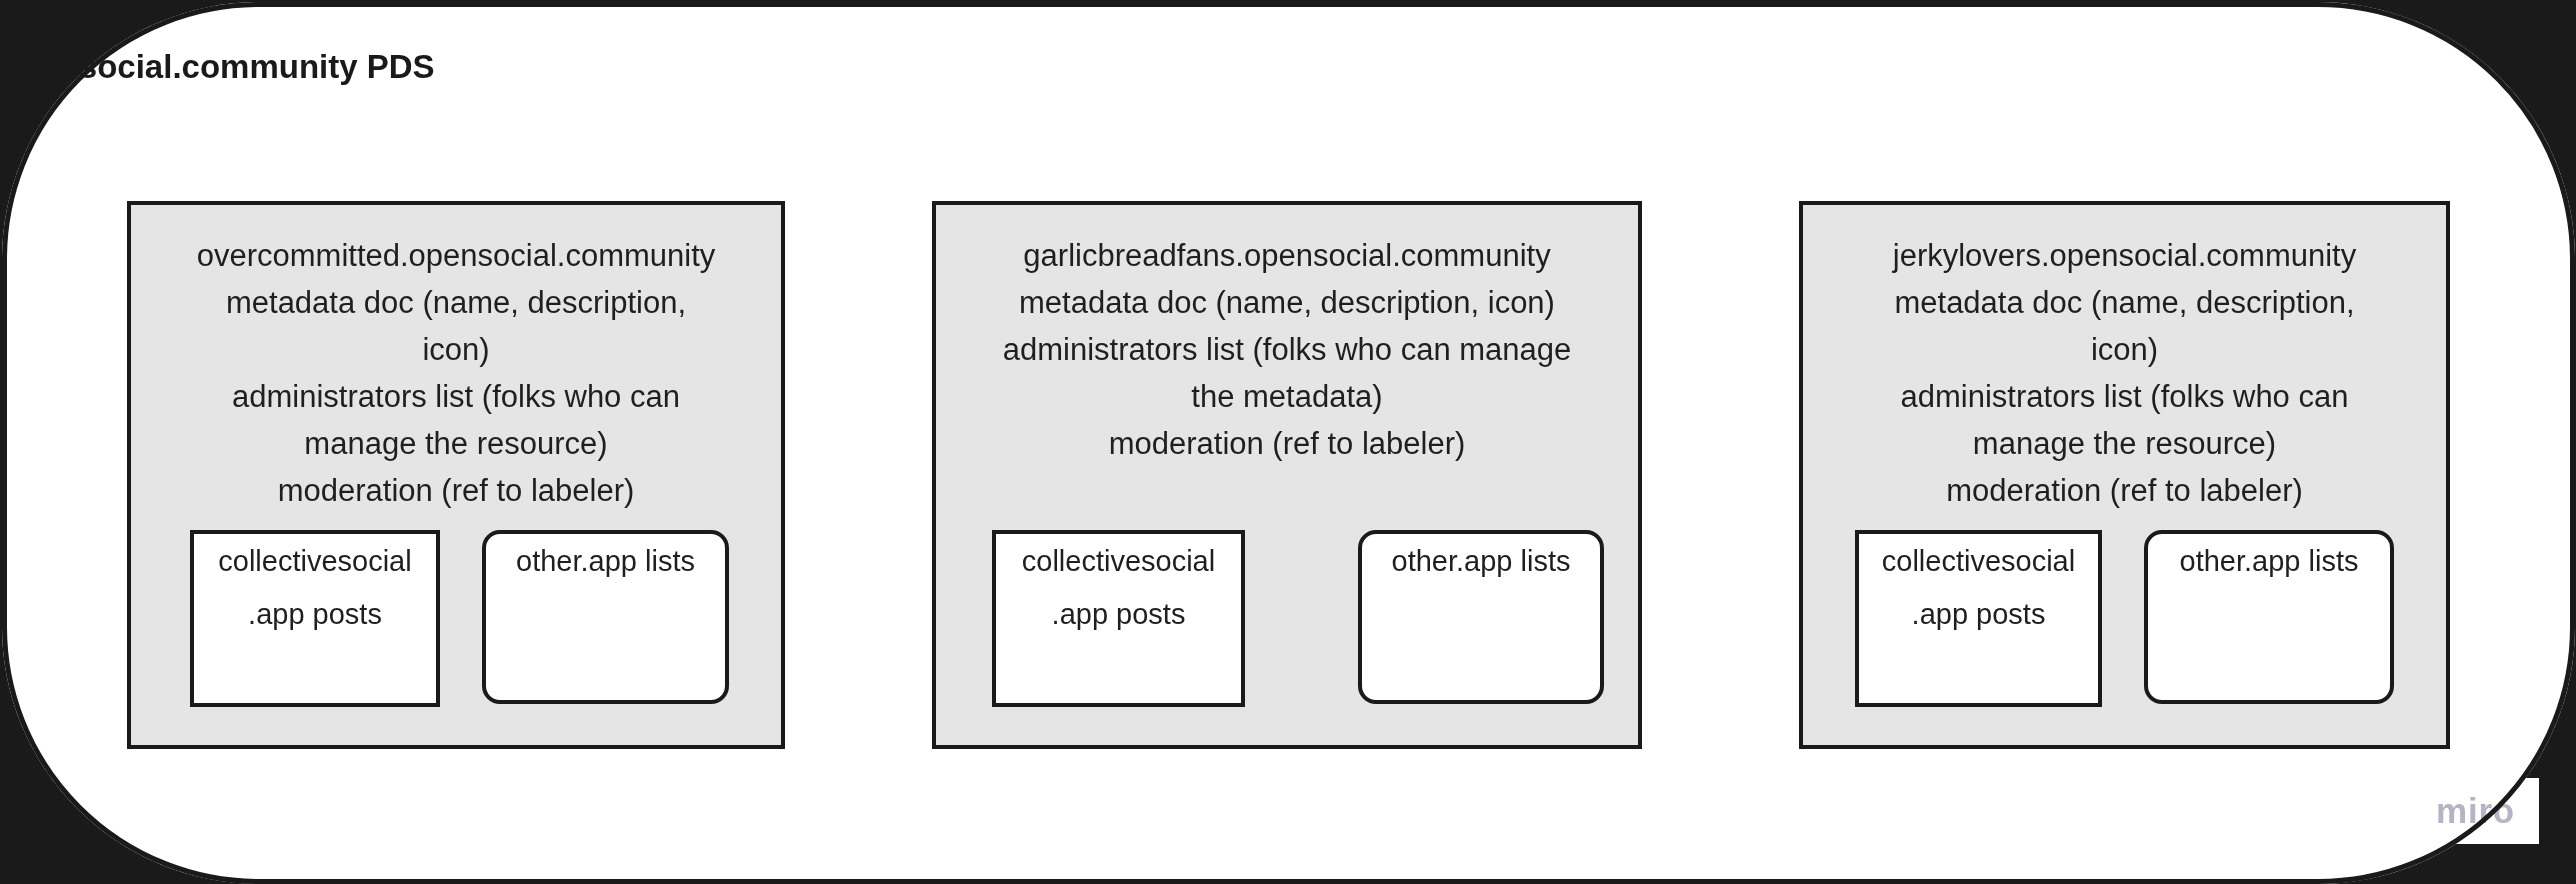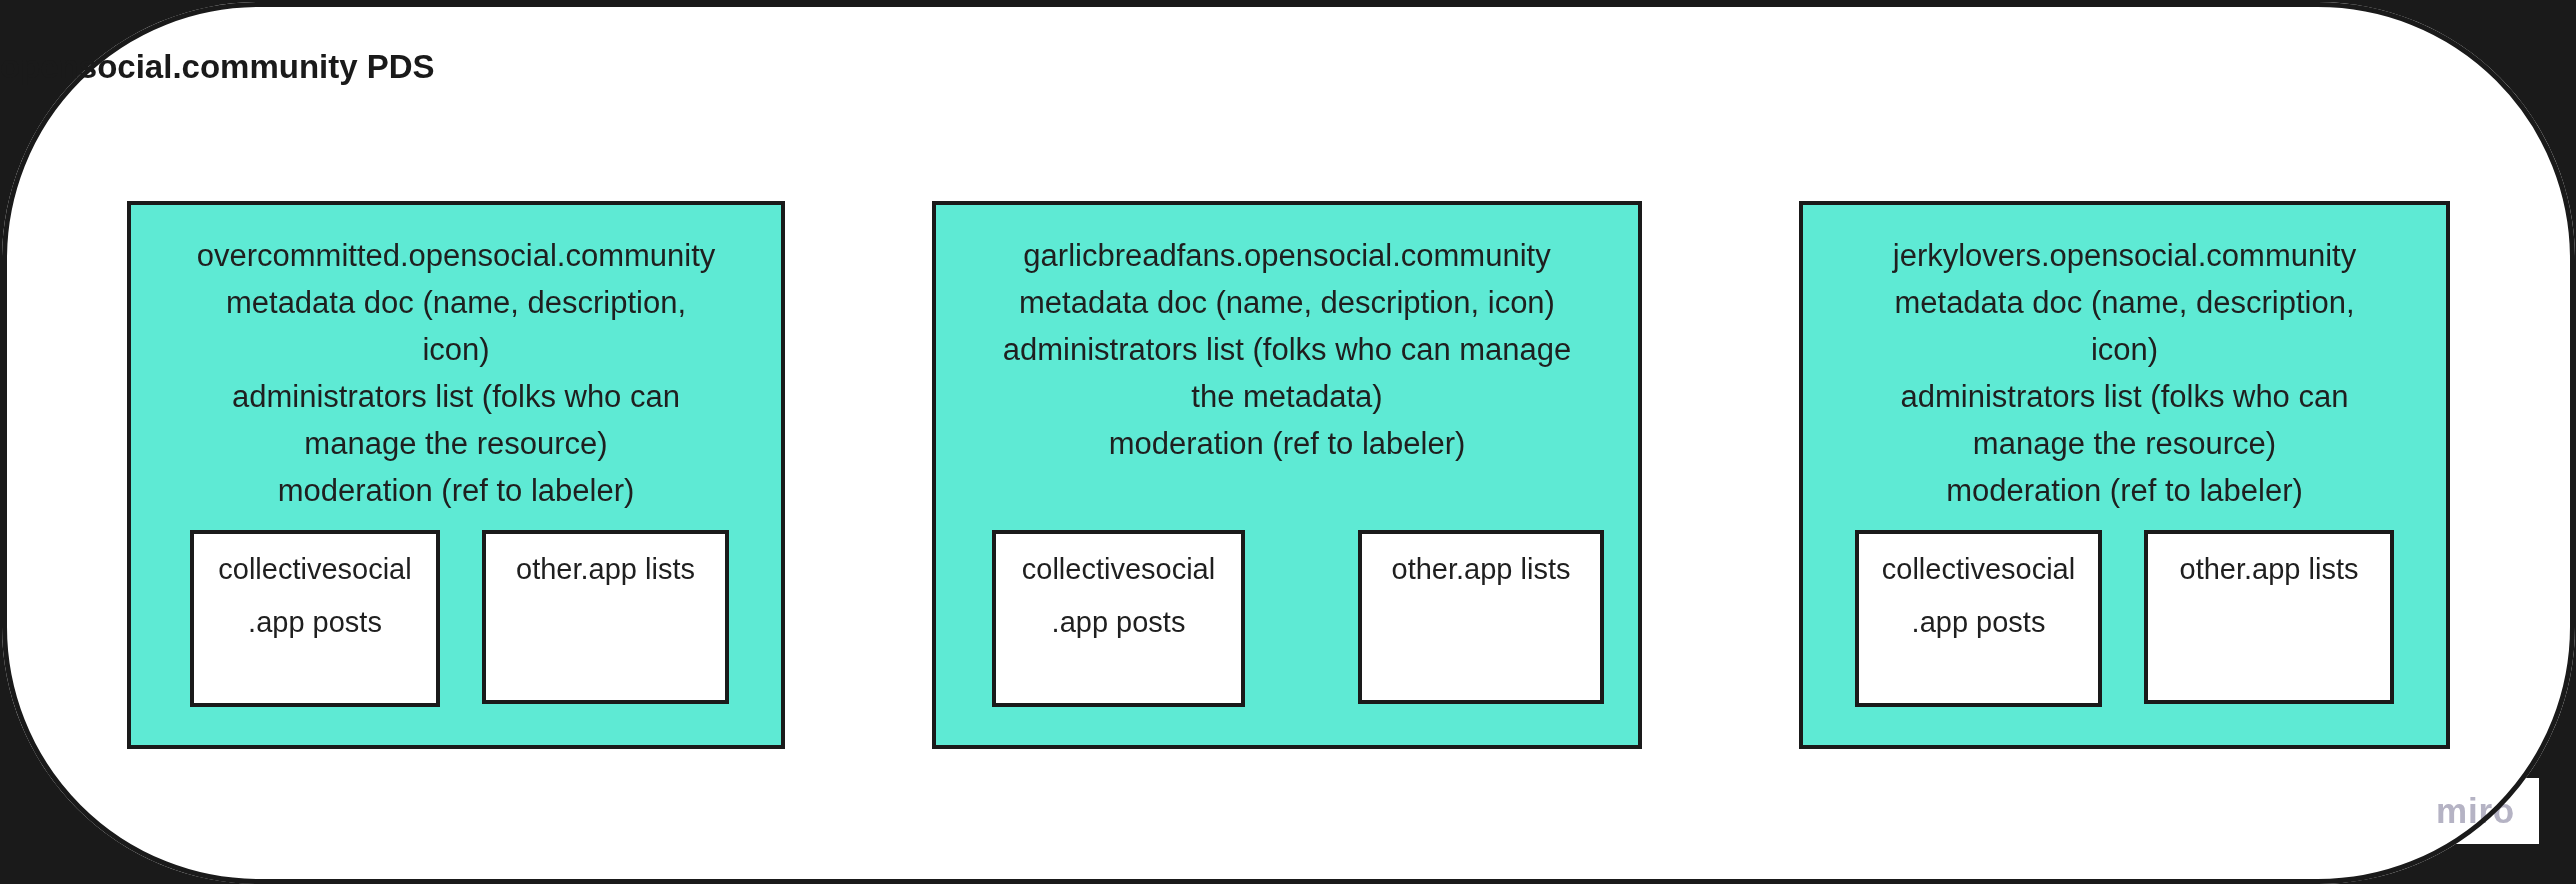--- a/index.html
+++ b/index.html
@@ -41,21 +41,21 @@
     text-align: left;
     font-size: 33px;
     font-weight: bold;
     color: #1a1a1a;
     z-index: 10;
   }
   .community {
     position: absolute;
     top: 201px;
     height: 548px;
-    background: #5eead4;
+    background: #e5e5e5;
     border: 4.5px solid #1a1a1a;
     z-index: 10;
   }
   .c0 { left: 127px;  width: 658px; }
   .c1 { left: 932px; width: 710px; }
   .c2 { left: 1799px; width: 651px; }
   .lines {
     padding-top: 27px;
     text-align: center;
   }
@@ -65,23 +65,23 @@
     color: #1f1f1f;
     white-space: nowrap;
   }
   .record {
     position: absolute;
     top: 325px;
     height: 177px;
     background: #ffffff;
     border: 4.5px solid #1a1a1a;
     text-align: center;
-    padding-top: 9px;
+    padding-top: 1px;
   }
-  .record.short { height: 174px; }
+  .record.short { height: 174px; border-radius: 18px; }
   .rline {
     font-size: 29px;
     line-height: 53px;
     color: #1f1f1f;
     white-space: nowrap;
   }
   .r0a { left: 59px;  width: 250px; }
   .r0b { left: 351px; width: 247px; }
   .r1a { left: 56px;  width: 253px; }
   .r1b { left: 422px; width: 246px; }

